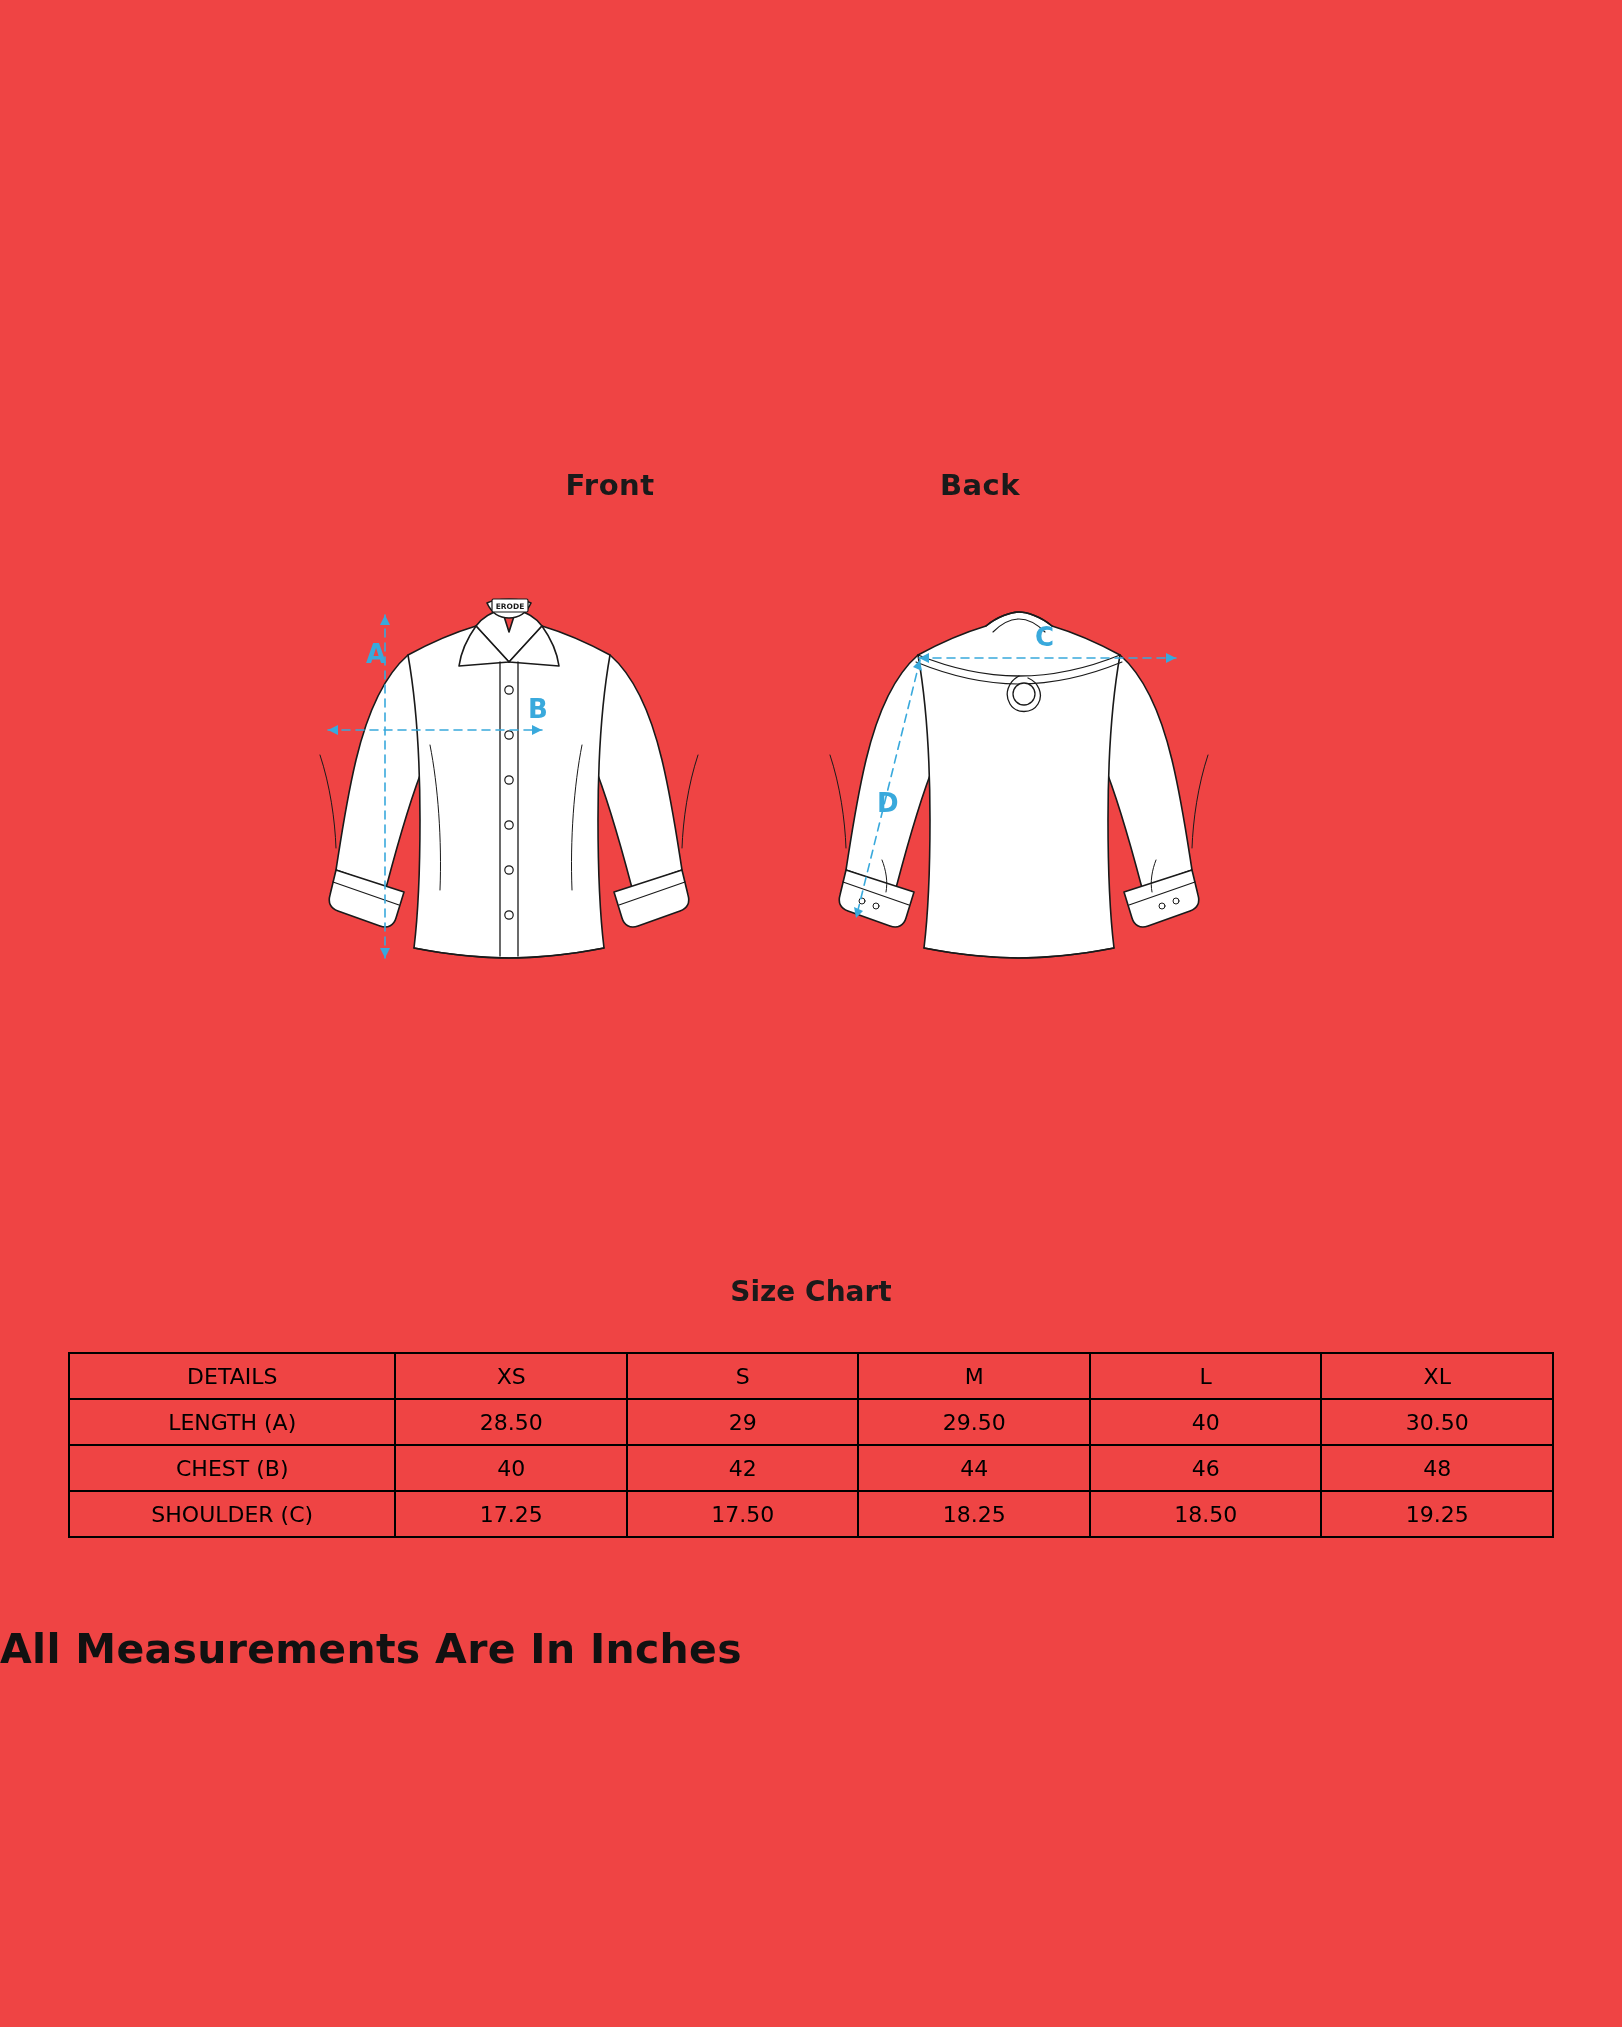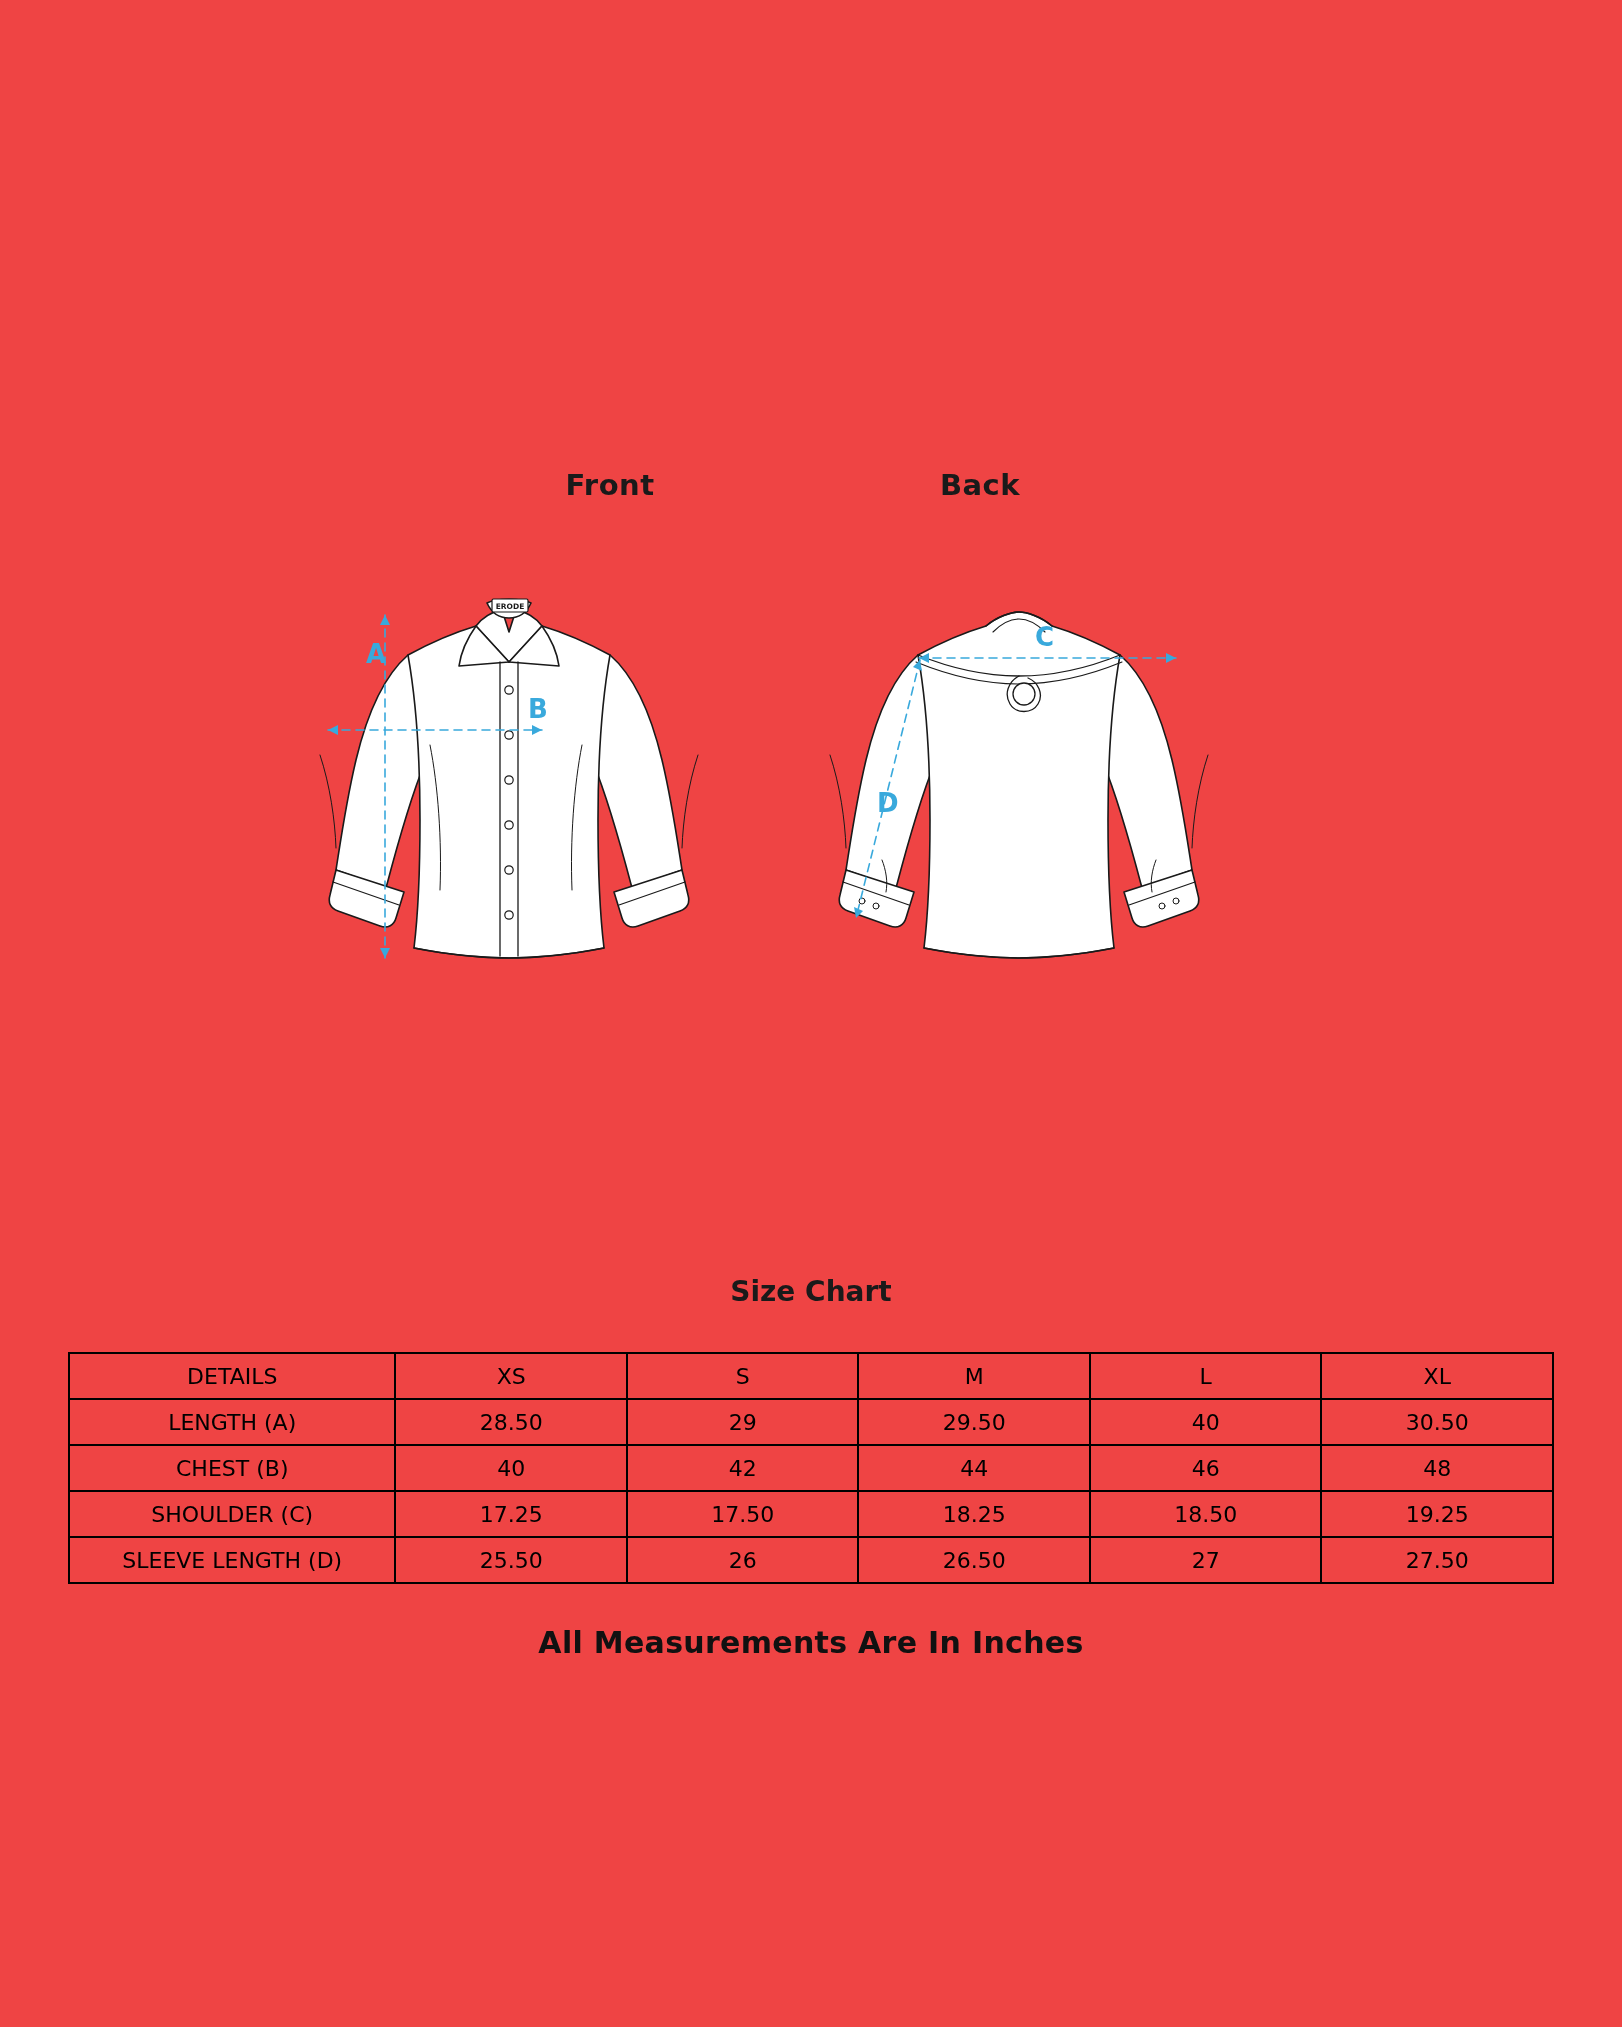--- a/index.html
+++ b/index.html
@@ -84,22 +84,22 @@
   }
   table.size-table col.details { width: 22%; }
   table.size-table col.sz { width: 15.6%; }
 
   
   #footer-note {
     position: absolute;
     left: 0;
     top: 1625px;
     width: 1622px;
-    text-align: center;
-    font-size: 30px;
+    text-align: left;
+    font-size: 41px;
     font-weight: 600;
     color: #111111;
     letter-spacing: 0.3px;
   }
 
   
   .meas-letter { fill: #39a9dc; font-size: 26px; font-family: "DejaVu Sans", sans-serif; }
 </style>
 </head>
 <body>
@@ -256,27 +256,19 @@
           <td>48</td>
         </tr>
         <tr>
           <td>SHOULDER (C)</td>
           <td>17.25</td>
           <td>17.50</td>
           <td>18.25</td>
           <td>18.50</td>
           <td>19.25</td>
         </tr>
-        <tr>
-          <td>SLEEVE LENGTH (D)</td>
-          <td>25.50</td>
-          <td>26</td>
-          <td>26.50</td>
-          <td>27</td>
-          <td>27.50</td>
-        </tr>
       </tbody>
     </table>
   </div>
 
   <div id="footer-note">All Measurements Are In Inches</div>
 
 </div>
 
 </body></html>

